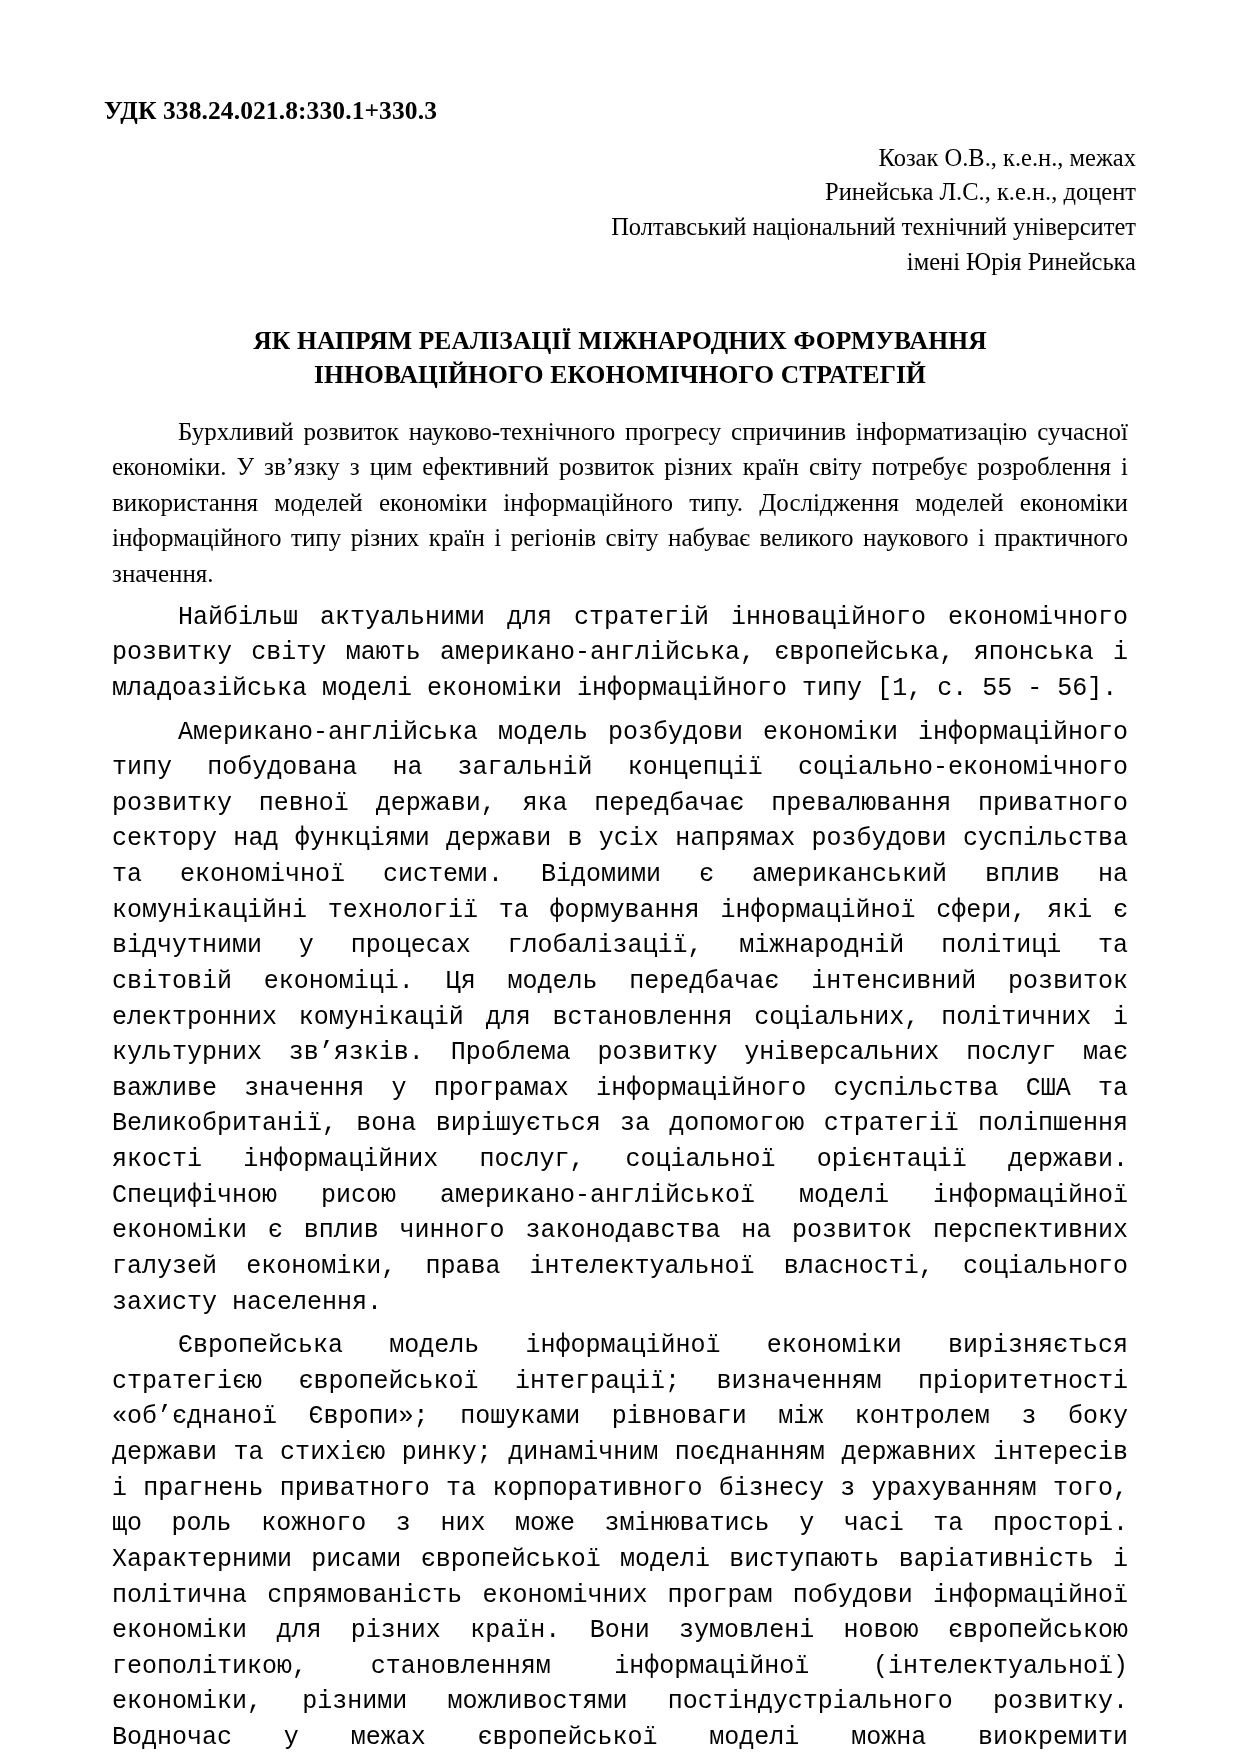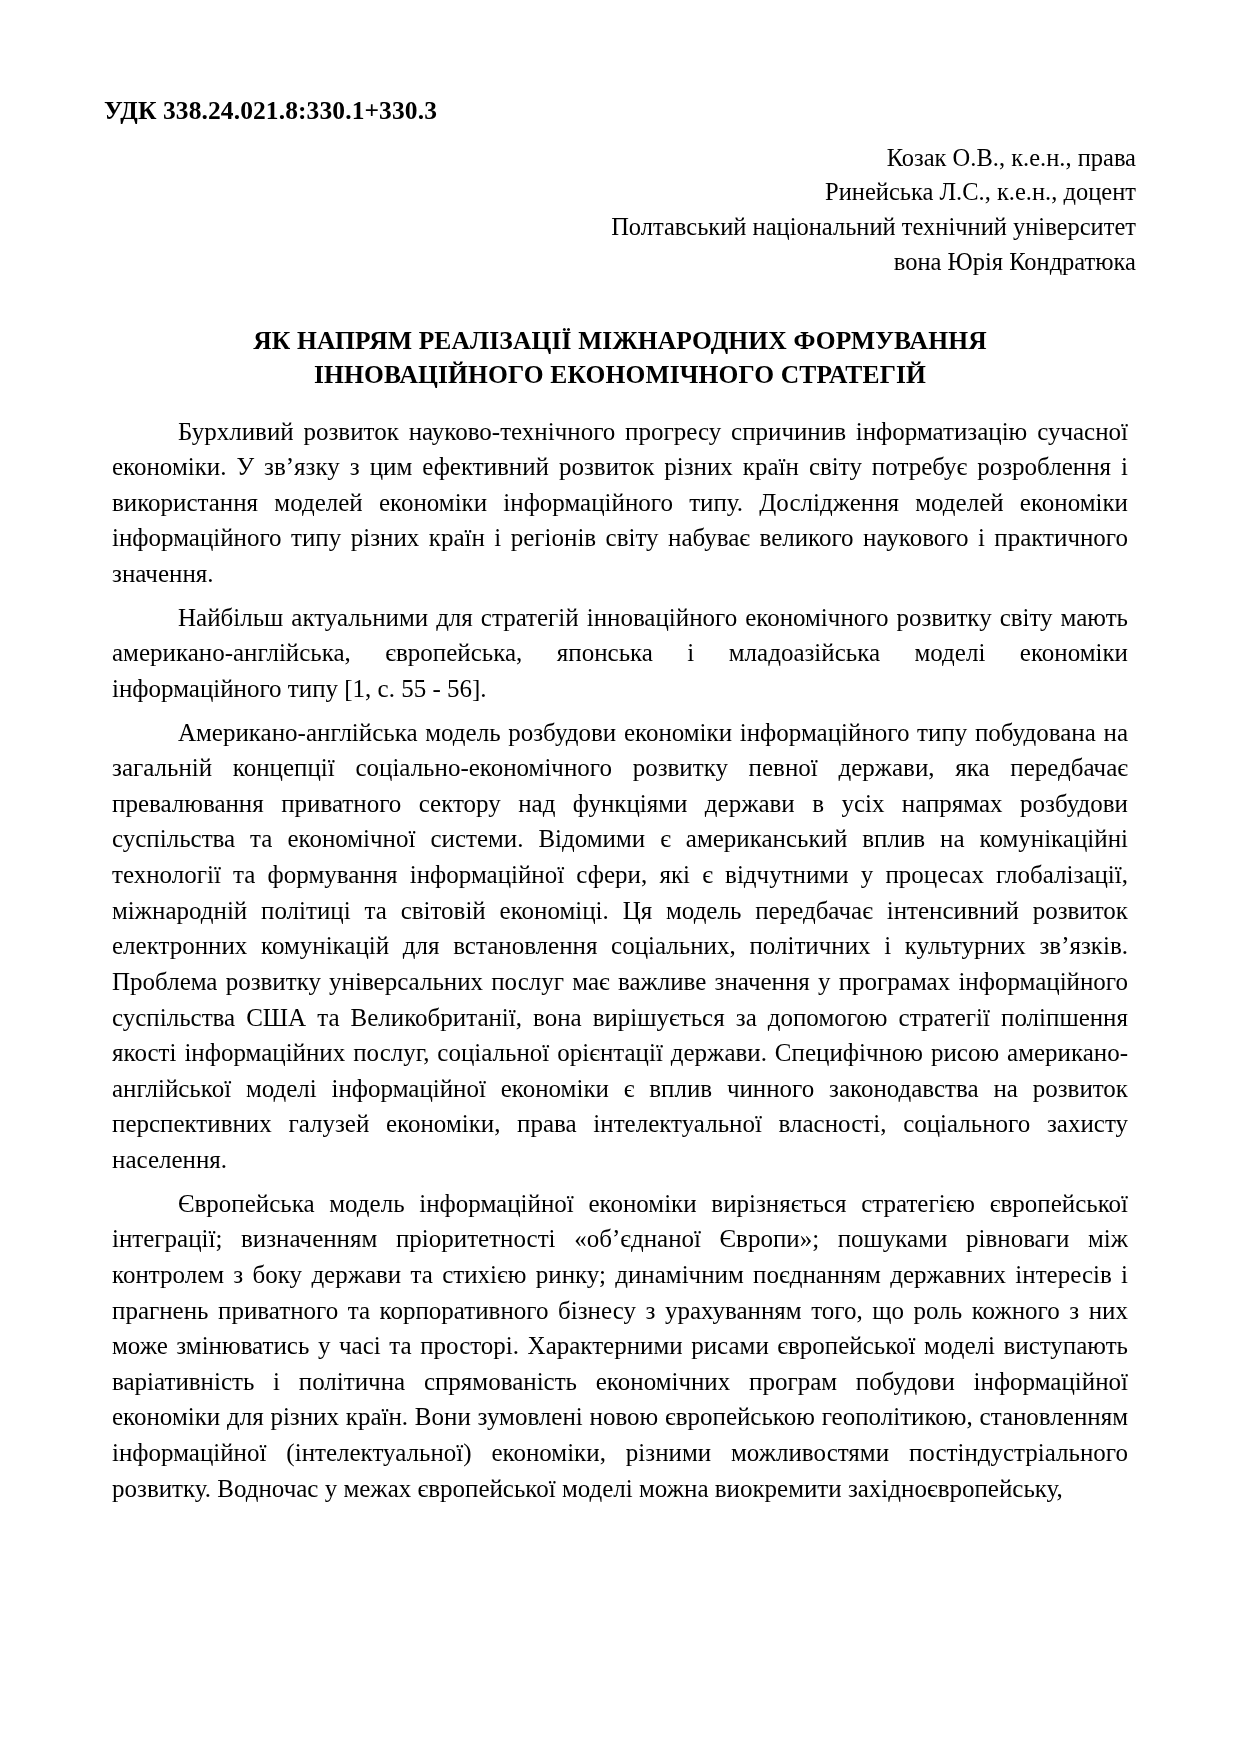--- a/index.html
+++ b/index.html
@@ -52,34 +52,35 @@
     text-align: justify;
     text-justify: inter-word;
     font-size: 25px;
     line-height: 1.425;
     margin: 8px;
     text-indent: 66px;
     hyphens: none;
   }
   p.body + p.body {
     margin-top: 0;
+    font-family: Liberation Mono, monospace;
   }
 </style>
 </head>
 <body>
 
 <div class="page">
 
   <div class="udk">УДК 338.24.021.8:330.1+330.3</div>
 
   <div class="authors">
-    <div>Козак О.В., к.е.н., права</div>
+    <div>Козак О.В., к.е.н., межах</div>
     <div>Ринейська Л.С., к.е.н., доцент</div>
     <div>Полтавський національний технічний університет</div>
-    <div>вона Юрія Кондратюка</div>
+    <div>імені Юрія Ринейська</div>
   </div>
 
   <div class="title">
     <div>ЯК НАПРЯМ РЕАЛІЗАЦІЇ МІЖНАРОДНИХ ФОРМУВАННЯ</div>
     <div>ІННОВАЦІЙНОГО ЕКОНОМІЧНОГО СТРАТЕГІЙ</div>
   </div>
 
   <p class="body">Бурхливий розвиток науково-технічного прогресу спричинив інформатизацію сучасної економіки. У зв’язку з цим ефективний розвиток різних країн світу потребує розроблення і використання моделей економіки інформаційного типу. Дослідження моделей економіки інформаційного типу різних країн і регіонів світу набуває великого наукового і практичного значення.</p>
   <p class="body">Найбільш актуальними для стратегій інноваційного економічного розвитку світу мають американо-англійська, європейська, японська і младоазійська моделі економіки інформаційного типу [1, с. 55 - 56].</p>
   <p class="body">Американо-англійська модель розбудови економіки інформаційного типу побудована на загальній концепції соціально-економічного розвитку певної держави, яка передбачає превалювання приватного сектору над функціями держави в усіх напрямах розбудови суспільства та економічної системи. Відомими є американський вплив на комунікаційні технології та формування інформаційної сфери, які є відчутними у процесах глобалізації, міжнародній політиці та світовій економіці. Ця модель передбачає інтенсивний розвиток електронних комунікацій для встановлення соціальних, політичних і культурних зв’язків. Проблема розвитку універсальних послуг має важливе значення у програмах інформаційного суспільства США та Великобританії, вона вирішується за допомогою стратегії поліпшення якості інформаційних послуг, соціальної орієнтації держави. Специфічною рисою американо-англійської моделі інформаційної економіки є вплив чинного законодавства на розвиток перспективних галузей економіки, права інтелектуальної власності, соціального захисту населення.</p>

